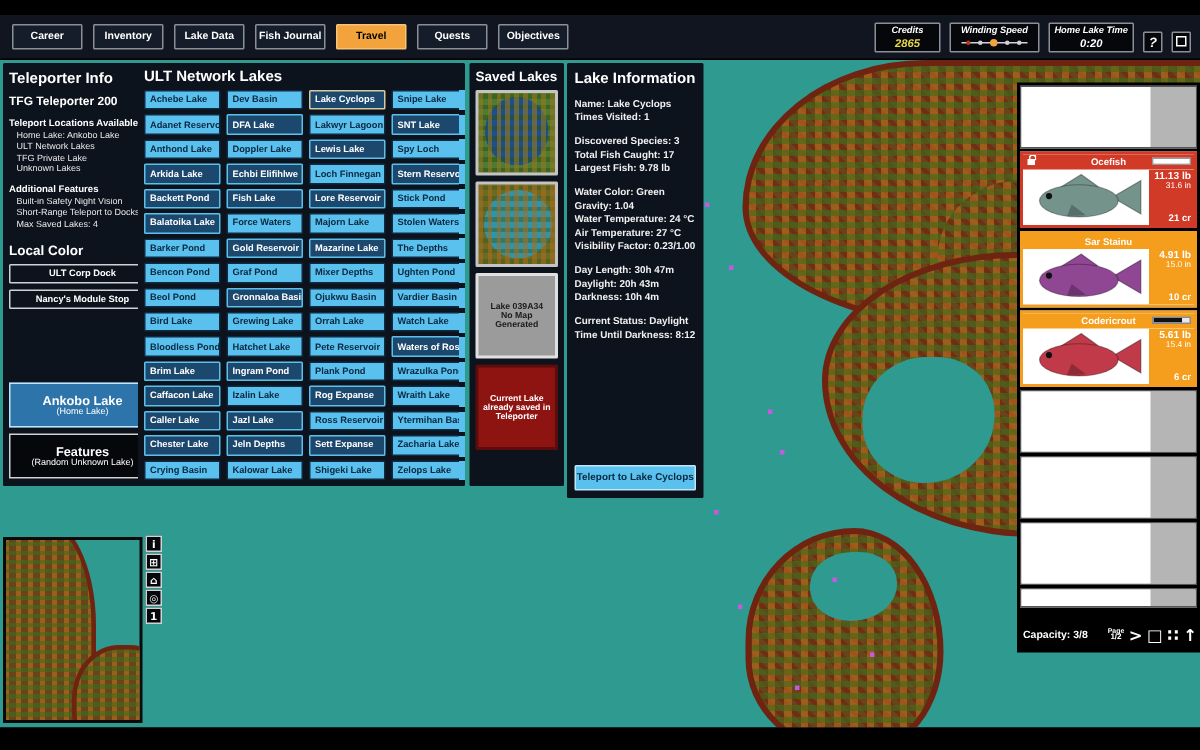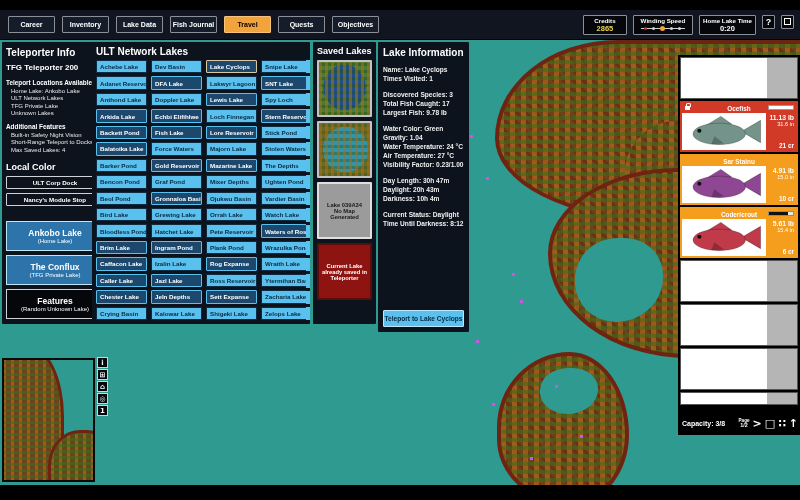--- a/index.html
+++ b/index.html
@@ -5,21 +5,21 @@
   *{box-sizing:border-box;margin:0;padding:0;font-family:"Liberation Sans",sans-serif;}
   html,body{background:#000;}
   .screen{position:relative;width:800px;height:500px;background:#000;overflow:hidden;}
 
   
   .top-strip{position:absolute;left:0;top:0;width:800px;height:10px;background:#000;}
   .menubar{position:absolute;left:0;top:10px;width:800px;height:30px;background:#10151f;border-bottom:1px solid #000;display:flex;align-items:center;}
   .nav-left{display:flex;gap:7px;margin-left:8px;}
   .nav-btn{width:47px;height:17px;background:#161d2a;border:1px solid #8a8f98;color:#fff;font-size:7px;font-weight:bold;display:flex;align-items:center;justify-content:center;white-space:nowrap;overflow:hidden;border-radius:1px;cursor:pointer;}
   .nav-btn.active{background:#f2a33c;color:#000;border-color:#f6c37b;}
-  .nav-right{margin-left:auto;margin-right:6px;display:flex;gap:6px;align-items:flex-start;}
+  .nav-right{margin-left:auto;margin-right:6px;display:flex;gap:6px;align-items:flex-end;font-style:italic;}
   .stat-box{background:#05070b;border:1px solid #8a8f98;border-radius:1px;padding:1px 3px;text-align:center;min-width:44px;}
   .stat-label{font-size:6.2px;font-weight:bold;color:#fff;white-space:nowrap;}
   .stat-value{font-size:7.5px;font-weight:bold;color:#fff;}
   .stat-value.credits{color:#e6d84a;}
   .wind-slider{display:flex;align-items:center;justify-content:center;gap:5px;height:9px;position:relative;}
   .wind-slider:before{content:"";position:absolute;left:4px;right:4px;top:4px;height:1px;background:#cfd3d8;}
   .wind-tick{width:3px;height:3px;border-radius:50%;background:#cfd3d8;position:relative;}
   .wind-tick.red{background:#c23324;}
   .wind-tick.sel{width:5px;height:5px;background:#f2a33c;}
   .square-btn{width:13px;height:14px;background:#05070b;border:1px solid #8a8f98;color:#fff;font-size:9px;font-weight:bold;display:flex;align-items:center;justify-content:center;border-radius:1px;cursor:pointer;}
@@ -199,24 +199,20 @@
     <div class="tele-item">Built-in Safety Night Vision</div>
     <div class="tele-item">Short-Range Teleport to Docks</div>
     <div class="tele-item">Max Saved Lakes: 4</div>
     <div class="docks-title">Local Color</div>
     <div class="dock-btn">ULT Corp Dock</div>
     <div class="dock-btn">Nancy's Module Stop</div>
     <div class="spacer"></div>
     <div class="big-btn">
       <span class="t">Ankobo Lake</span>
       <span class="s">(Home Lake)</span>
-    </div>
-    <div class="big-btn">
-      <span class="t">The Conflux</span>
-      <span class="s">(TFG Private Lake)</span>
     </div>
     <div class="big-btn dark">
       <span class="t">Features</span>
       <span class="s">(Random Unknown Lake)</span>
     </div>
   </div>
 
   <div class="panel ult">
     <div class="panel-title">ULT Network Lakes</div>
     <div class="lake-grid">

